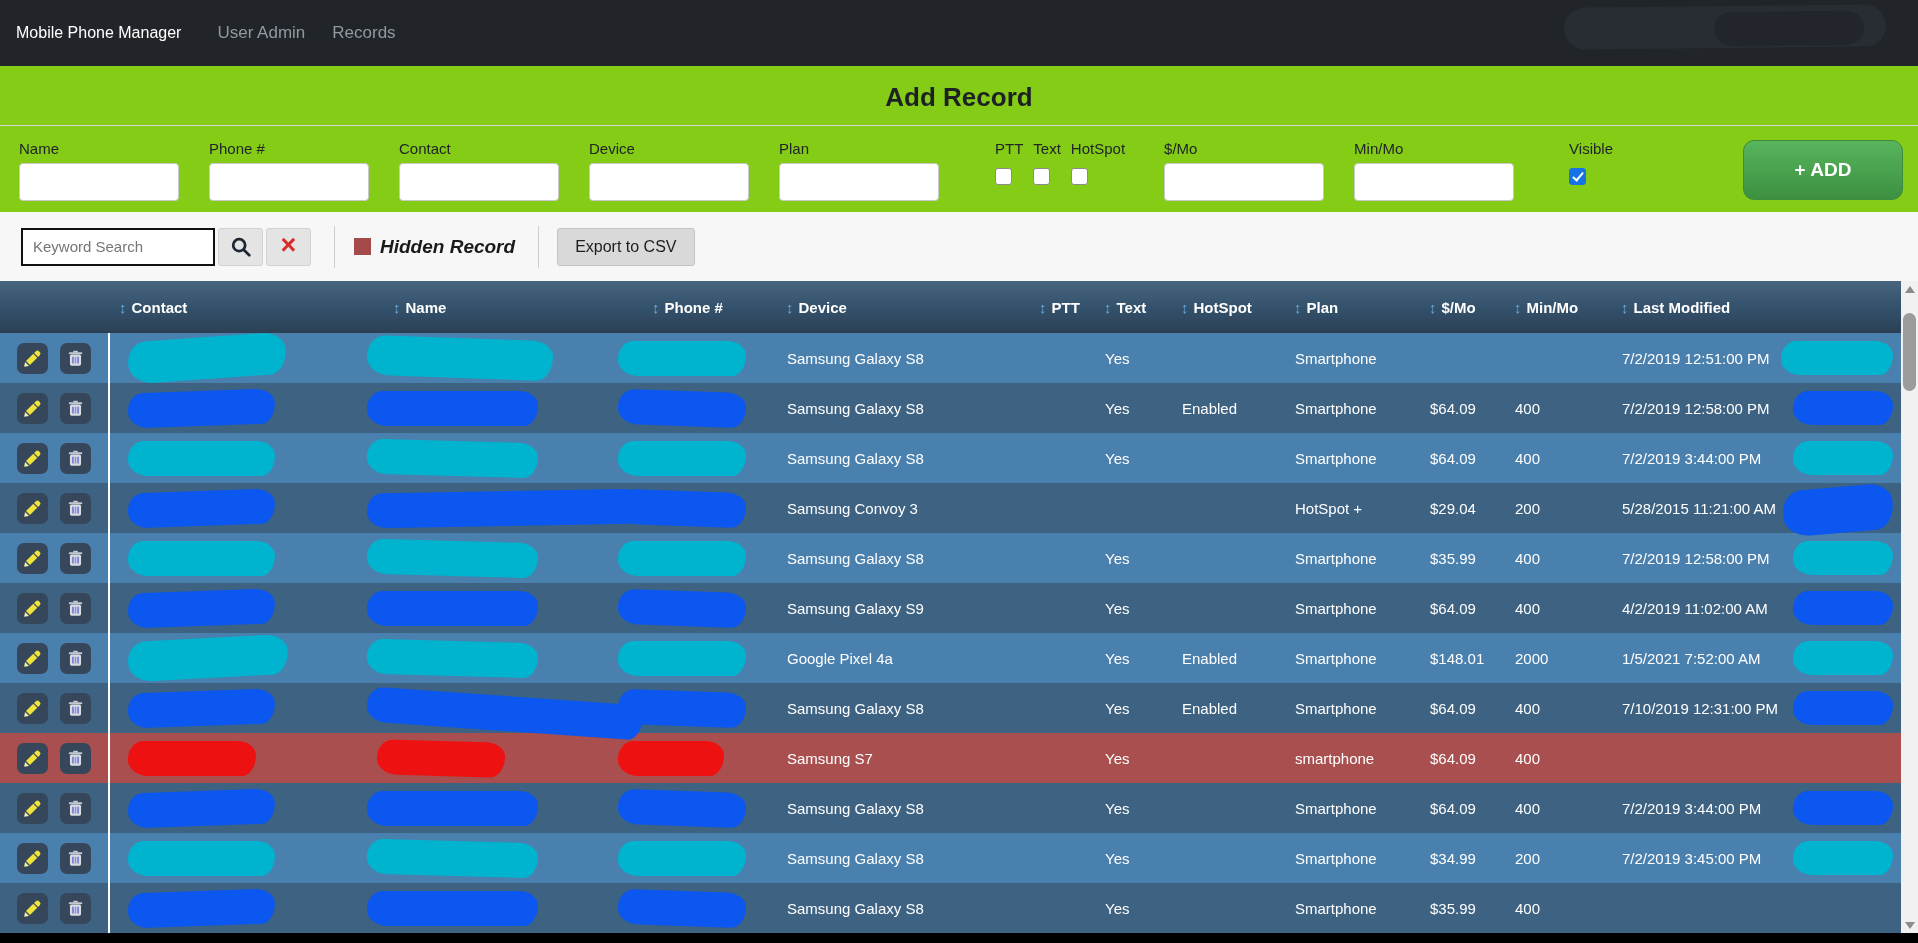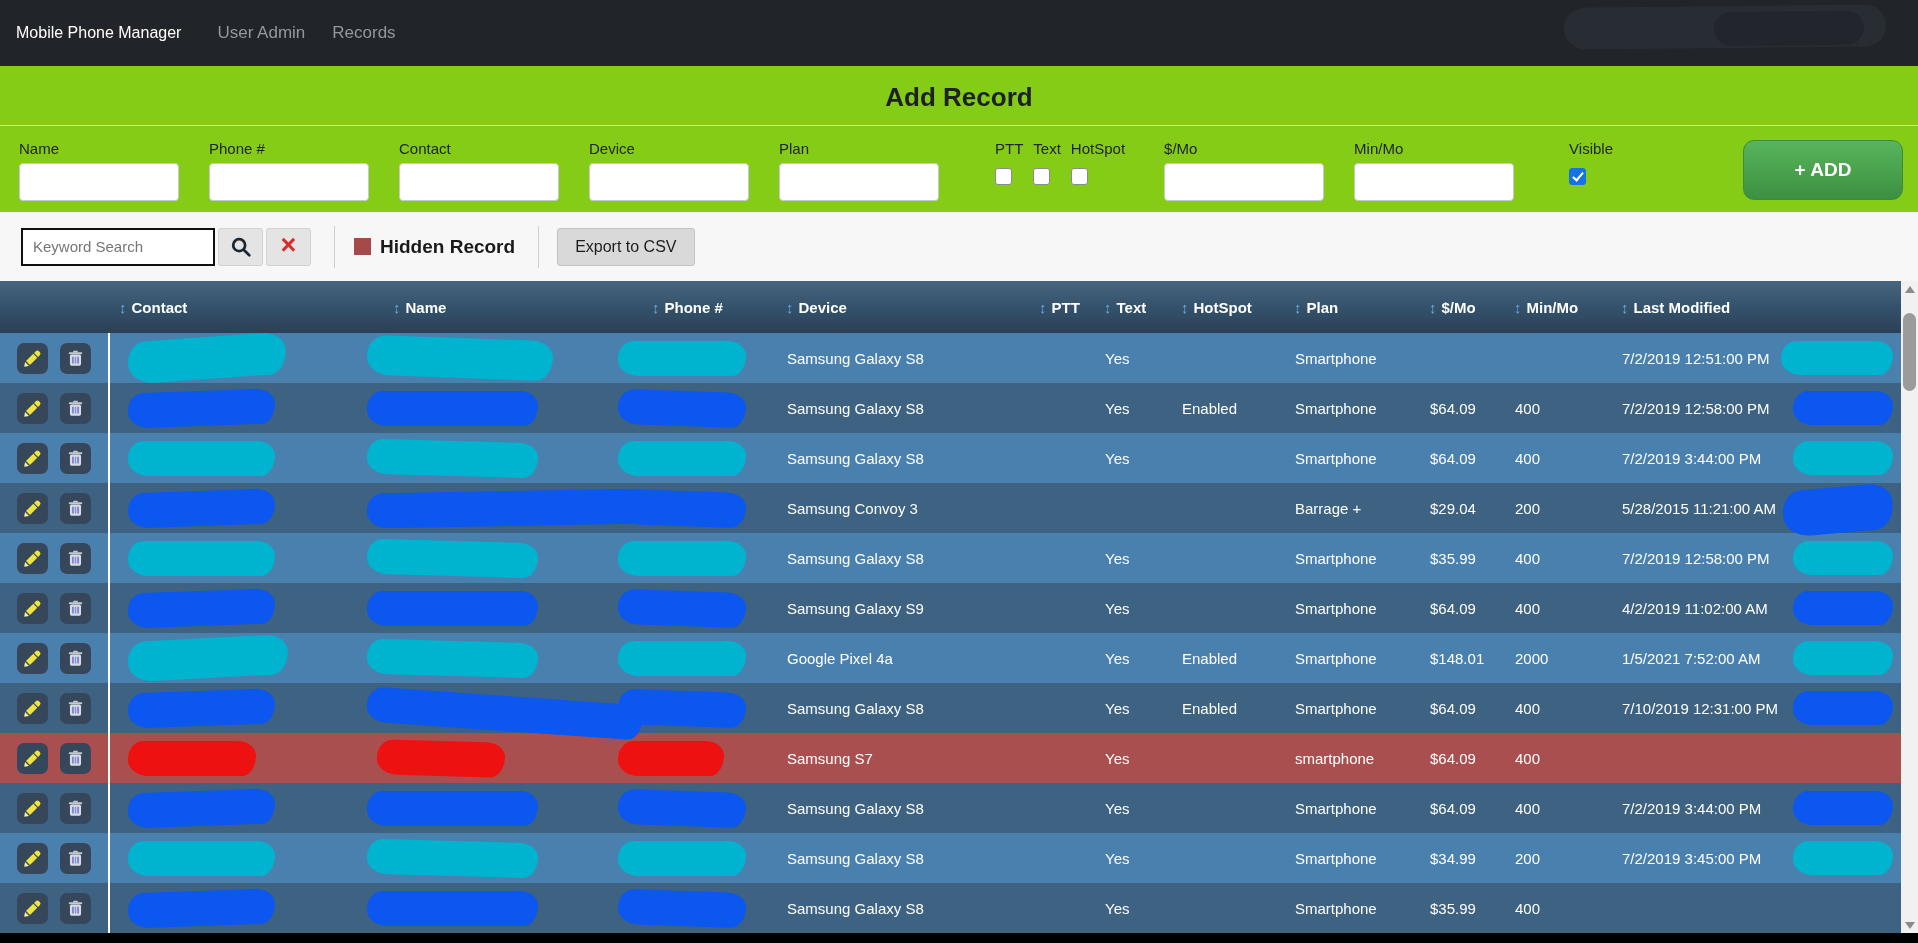--- a/index.html
+++ b/index.html
@@ -39,21 +39,21 @@
   .toolbar{height:69px;background:#f7f7f7;display:flex;align-items:center;padding-left:21px;box-sizing:border-box;}
   .search-input{width:194px;height:38px;box-sizing:border-box;border:2px solid #101010;border-radius:0;
       padding:0 10px;font-size:15px;font-family:inherit;background:#fff;}
   .search-input::placeholder{color:#757575;}
   .sq-btn{width:45px;height:38px;margin-left:3px;background:#e4e4e4;border:1px solid #d2d2d2;border-radius:3px;
       display:flex;align-items:center;justify-content:center;cursor:pointer;padding:0;}
   .x-glyph{color:#d92b2b;font-size:27px;font-weight:bold;line-height:1;margin-top:-3px;}
   .tdivider{width:1px;height:42px;background:#cfcfcf;margin-left:23px;}
   .legend{display:flex;align-items:center;margin-left:19px;}
   .legend-swatch{width:17px;height:17px;background:#a44a4a;margin-right:9px;}
-  .legend-label{font-size:19px;font-weight:600;color:#1a1a1a;white-space:nowrap;}
+  .legend-label{font-size:19px;font-weight:600;color:#1a1a1a;white-space:nowrap;font-style:italic;}
   .export-btn{margin-left:18px;height:38px;padding:0 17px;background:#d9d9d9;border:1px solid #c3c3c3;
       border-radius:3px;font-size:16px;color:#1d1d1d;font-family:inherit;cursor:pointer;}
 
   
   .table-wrap{position:relative;height:652px;overflow:hidden;background:#e9e9e9;}
   .gridcols{display:grid;grid-template-columns:110px 274px 259px 134px 253px 65px 77px 113px 135px 85px 107px 289px;width:1901px;}
   .thead{height:52px;background:linear-gradient(180deg,#47657f 0%,#33506a 55%,#2b4054 100%);}
   .hcell{display:flex;align-items:center;gap:5px;padding-left:9px;color:#fff;font-size:15px;font-weight:bold;cursor:pointer;white-space:nowrap;}
   .sort{color:#66a3d9;font-size:15px;font-weight:bold;}
   .row{height:50px;color:#fff;font-size:15px;}
@@ -373,21 +373,21 @@
     <div class="cell">
             <span class="sc sc-name"></span>
           </div>
     <div class="cell">
             <span class="sc sc-phone"></span>
           </div>
     <div class="cell">Samsung Convoy 3</div>
     <div class="cell"></div>
     <div class="cell"></div>
     <div class="cell"></div>
-    <div class="cell">Barrage +</div>
+    <div class="cell">HotSpot +</div>
     <div class="cell">$29.04</div>
     <div class="cell">200</div>
     <div class="cell">
       <span>5/28/2015 11:21:00 AM</span>
       <span class="sc sc-tail"></span>
     </div>
   </div>
 
   <div class="row gridcols tone-light ink-cyan">
     <div class="cell actions">

